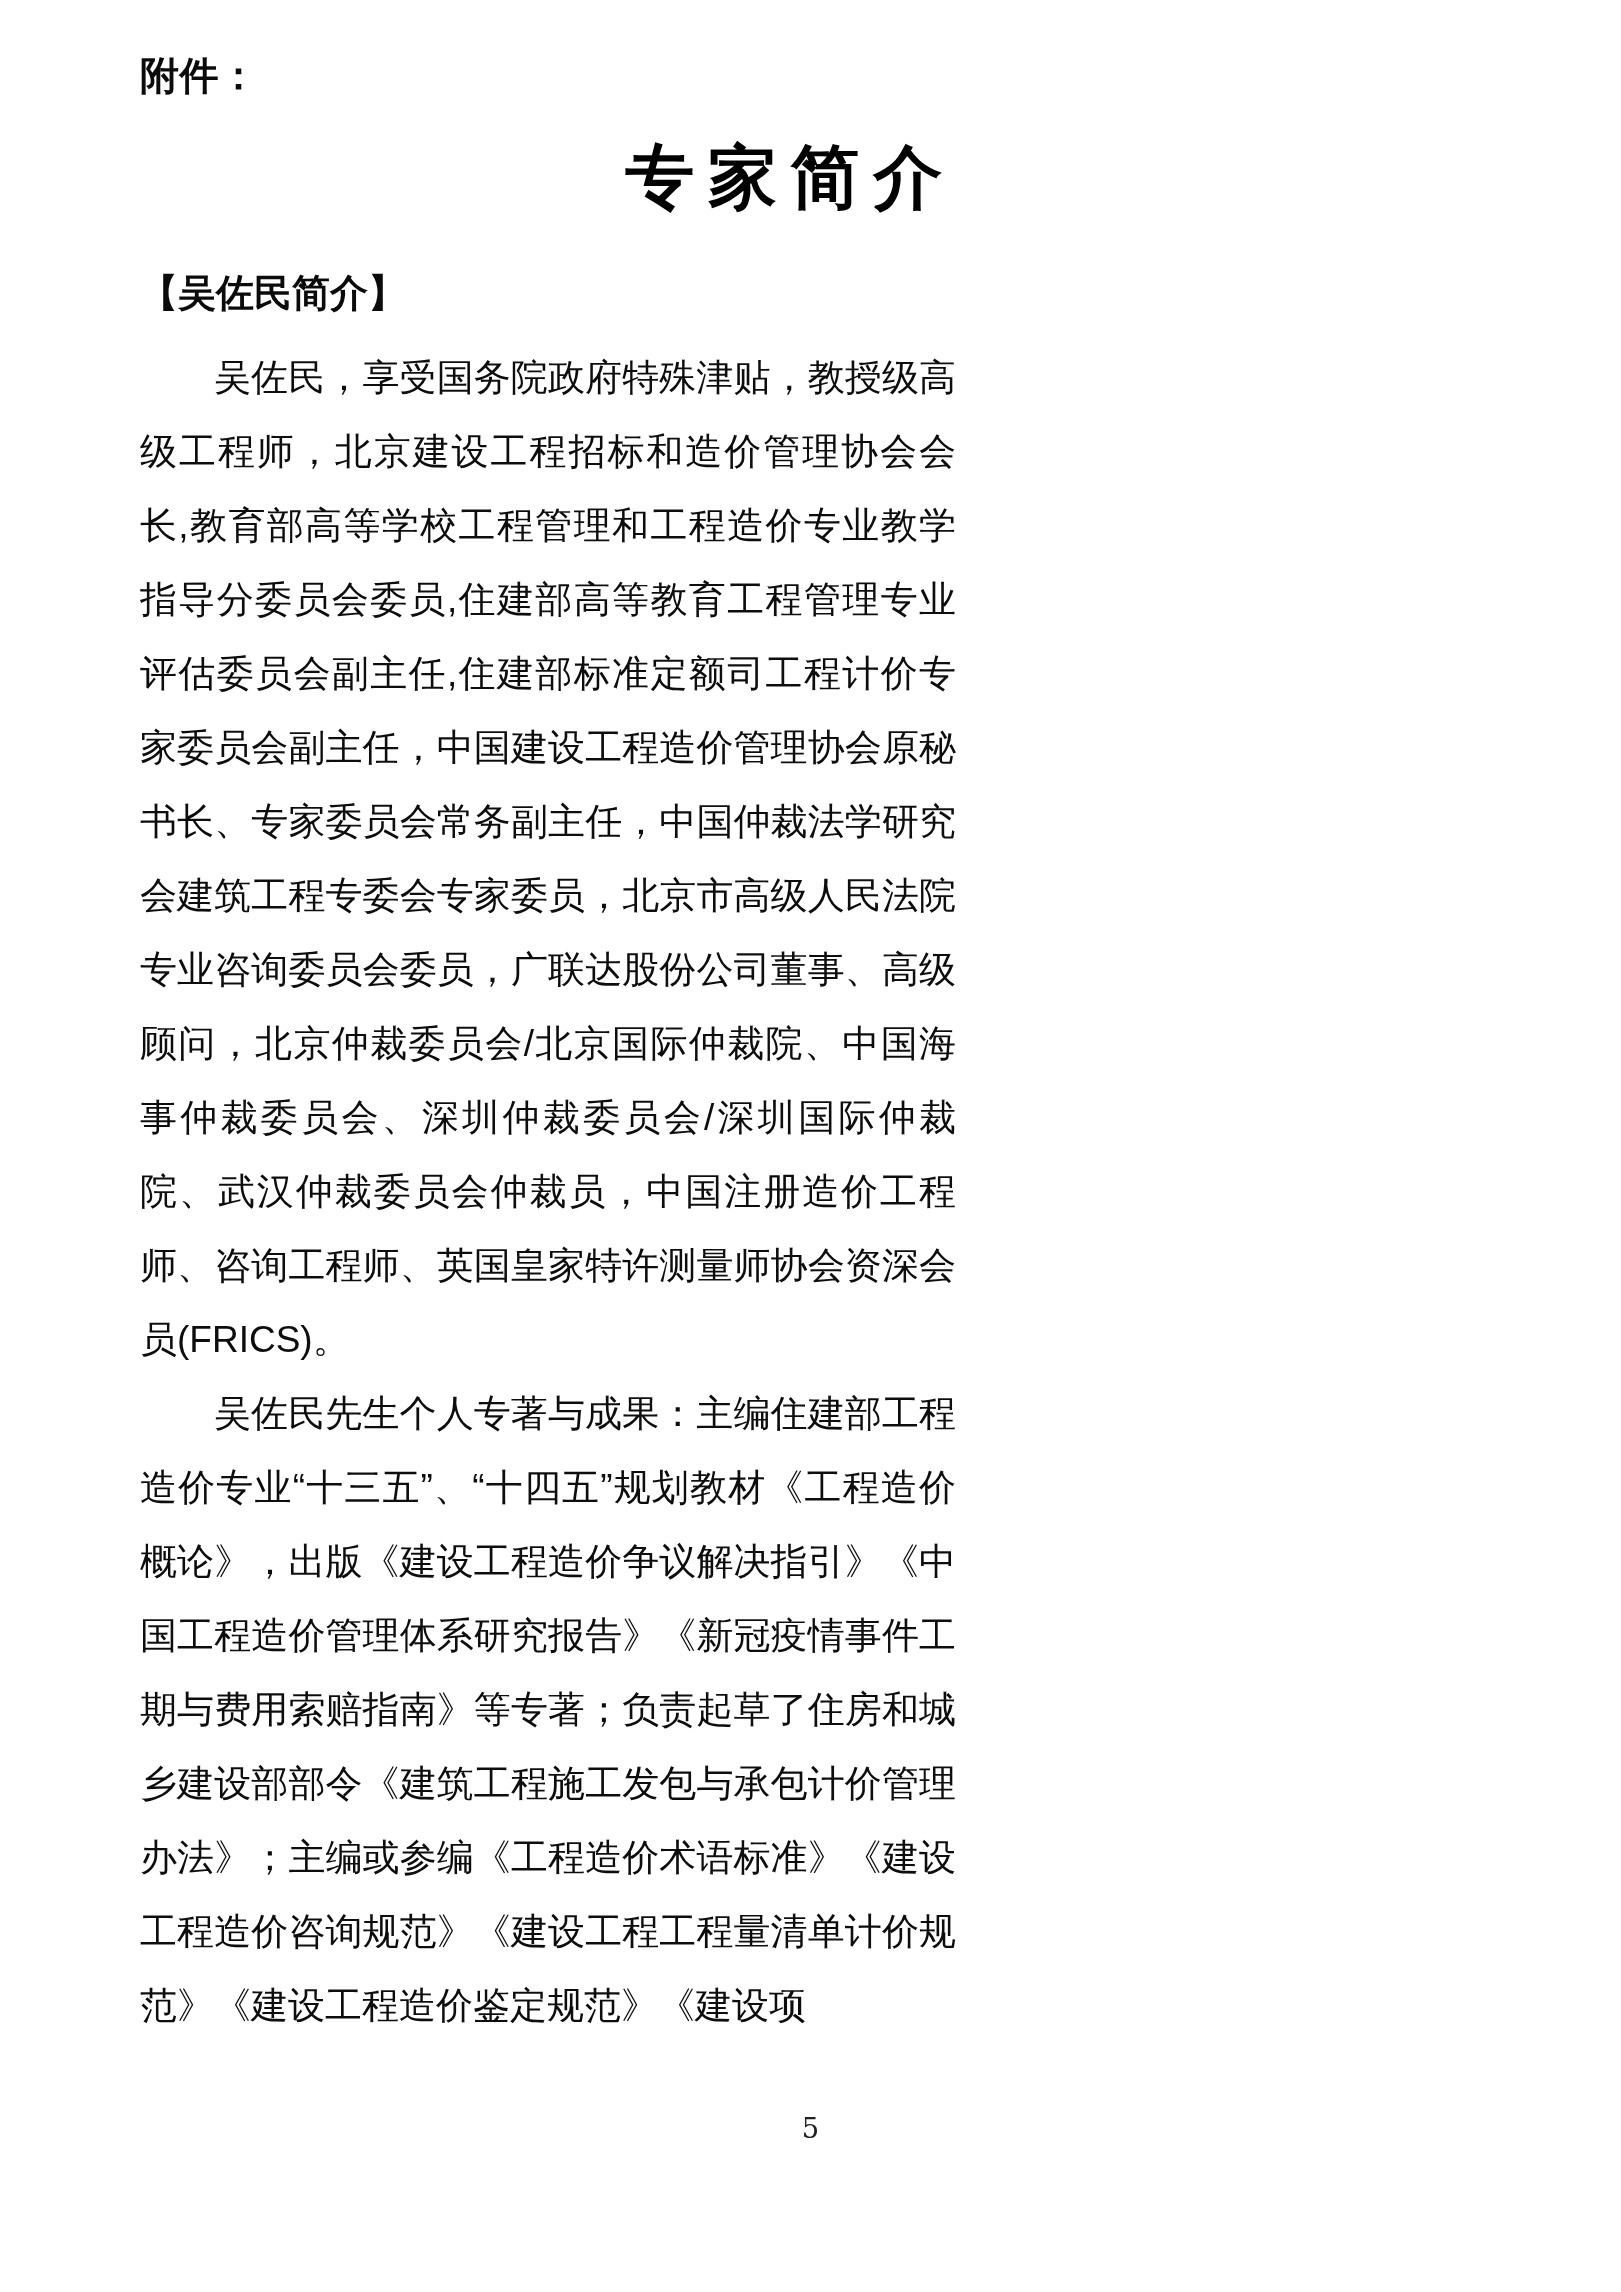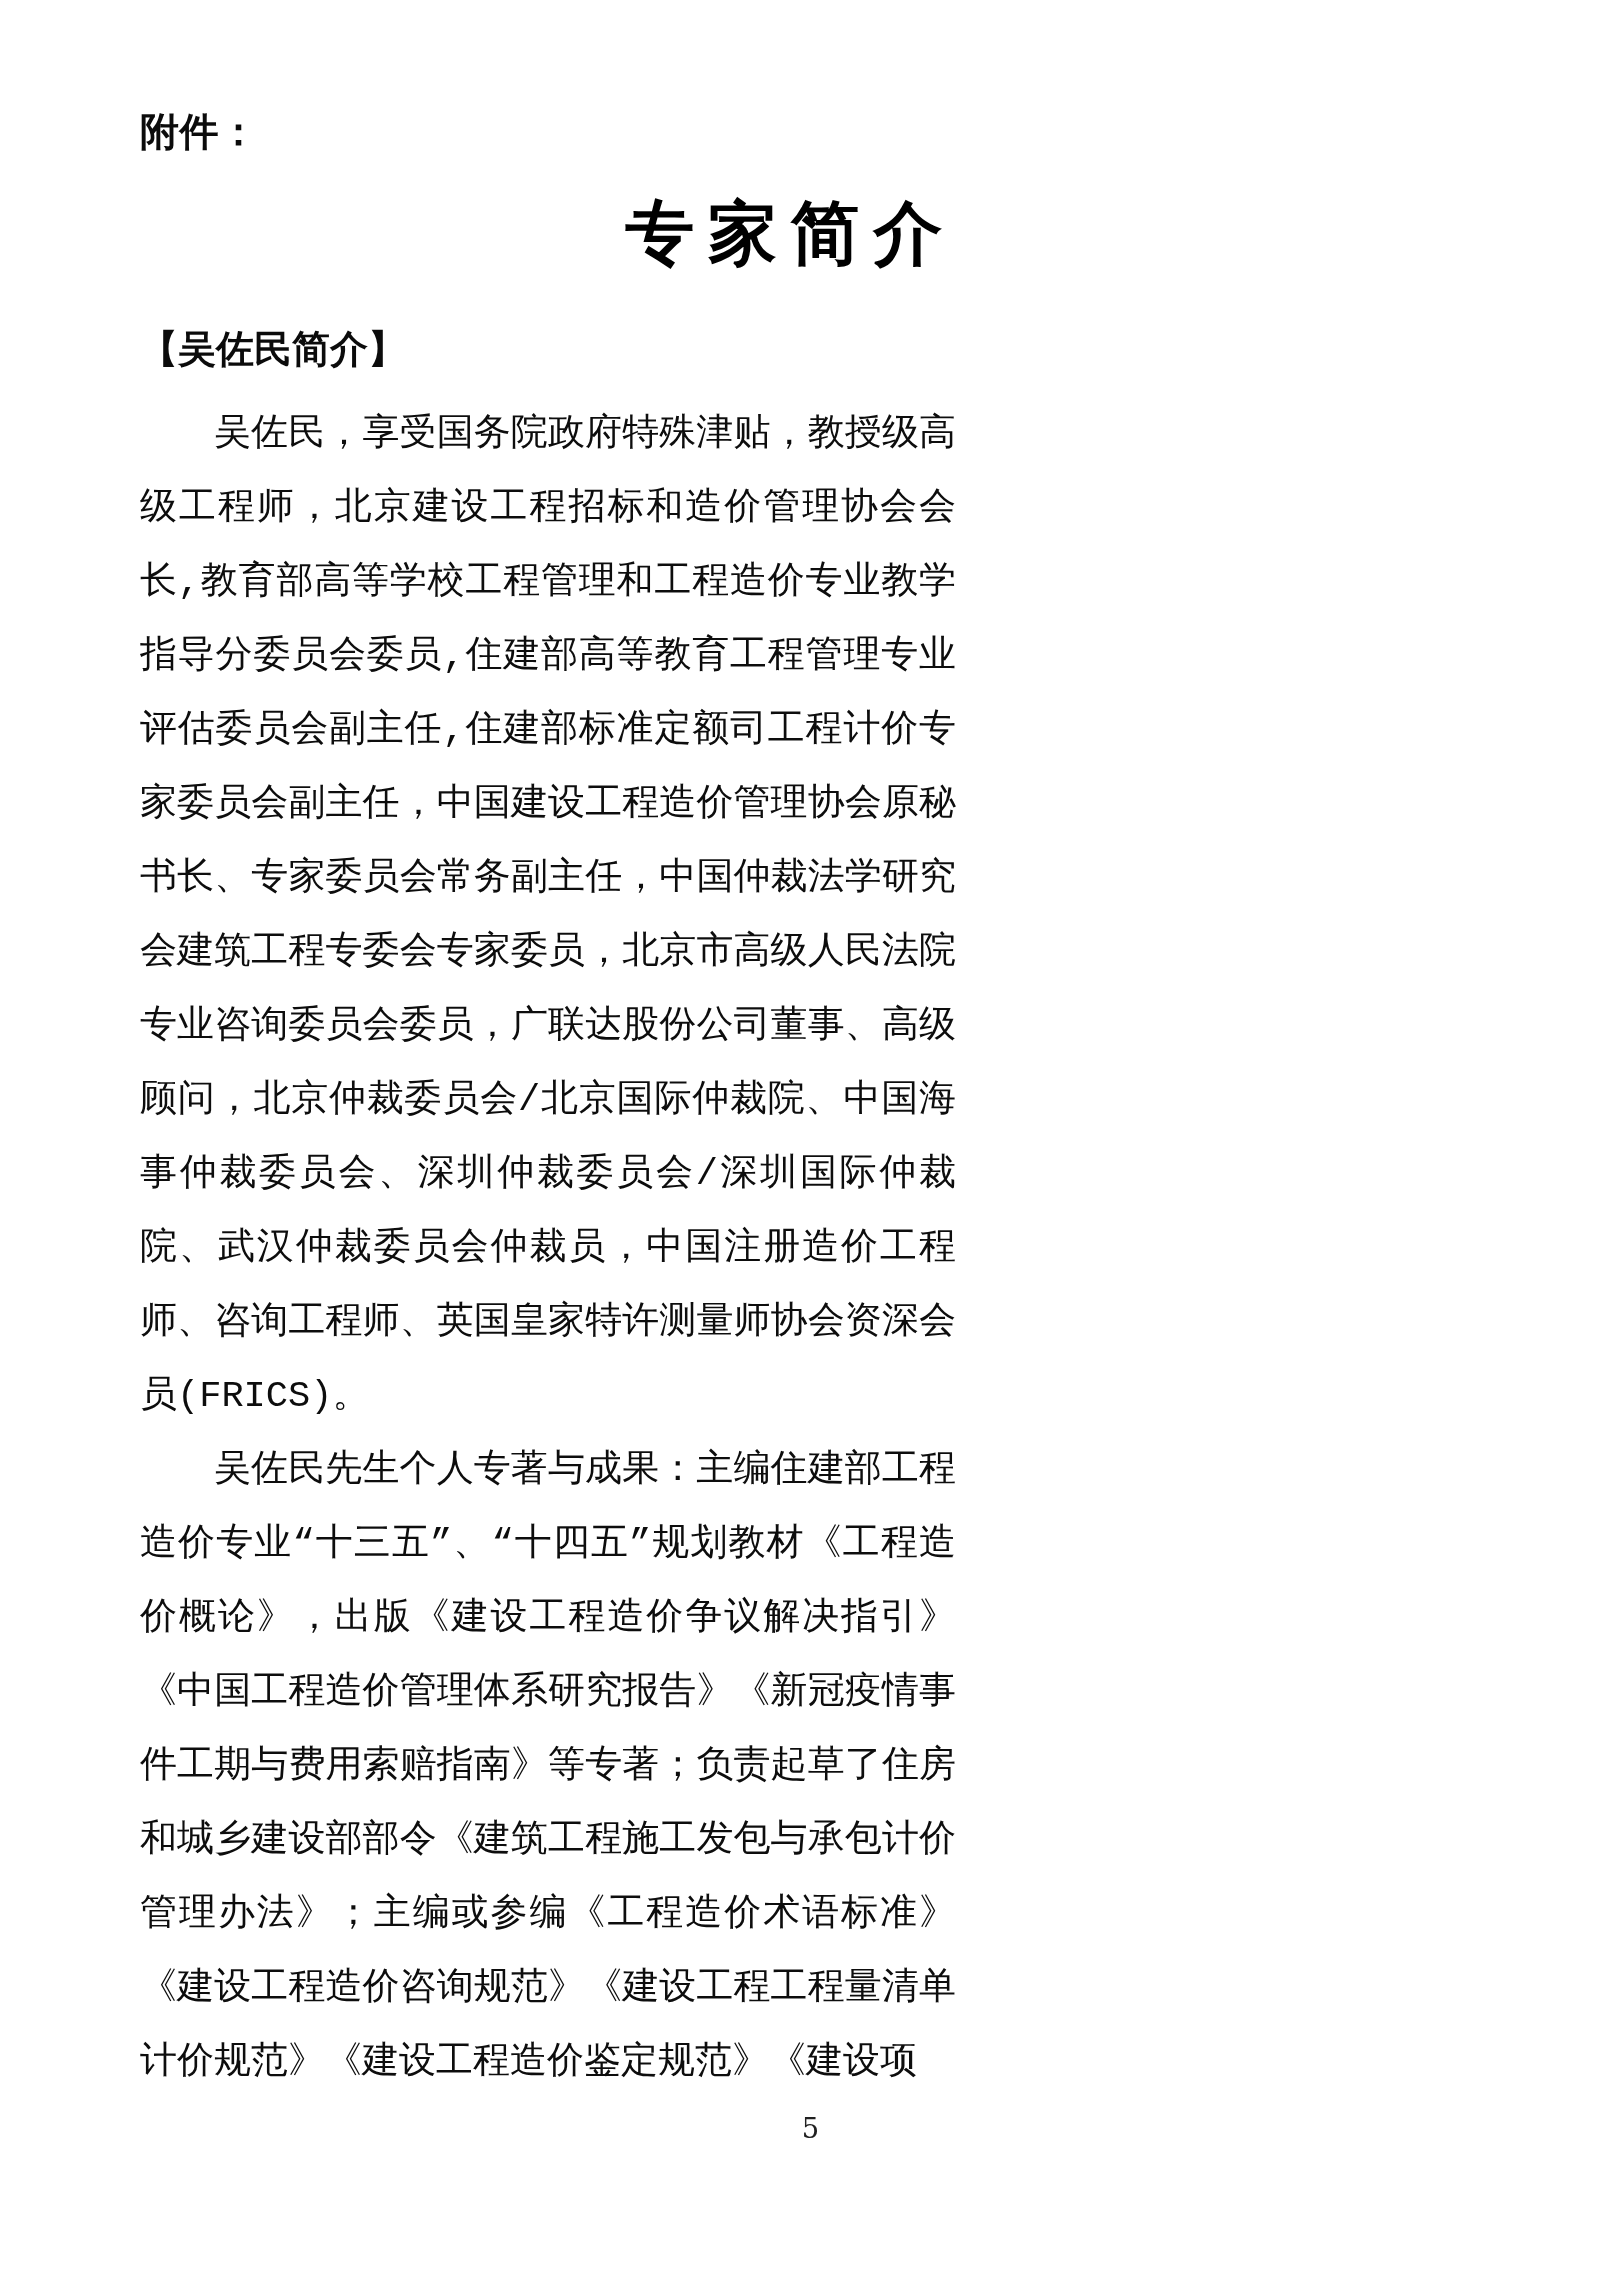--- a/index.html
+++ b/index.html
@@ -23,21 +23,21 @@
     width: 816px;
   }
   
   .attachment-label {
     font-family: "DejaVu Sans", "Liberation Sans", sans-serif;
     font-weight: 700;
     font-size: 39px;
     line-height: 1;
     color: #0b0b0b;
     letter-spacing: 0.5px;
-    margin-top: 112px;
+    margin-top: 56px;
     margin-bottom: 0;
     white-space: nowrap;
   }
   
   .doc-title {
     font-family: "DejaVu Serif", "Liberation Serif", serif;
     font-weight: 700;
     font-size: 69px;
     line-height: 1.2;
     color: #000000;
@@ -55,21 +55,21 @@
     font-size: 38px;
     line-height: 1;
     color: #0b0b0b;
     margin-top: 55px;
     margin-bottom: 0;
     letter-spacing: 0px;
     white-space: nowrap;
   }
   
   .body-para {
-    font-family: Liberation Mono, monospace;
+    font-family: Liberation Sans, sans-serif;
     font-size: 37px;
     line-height: 74px;
     color: #0d0d0d;
     text-align: justify;
     text-justify: inter-character;
     text-indent: 74px;
     margin: 0;
     width: 816px;
     word-break: break-all;
     letter-spacing: 0px;

